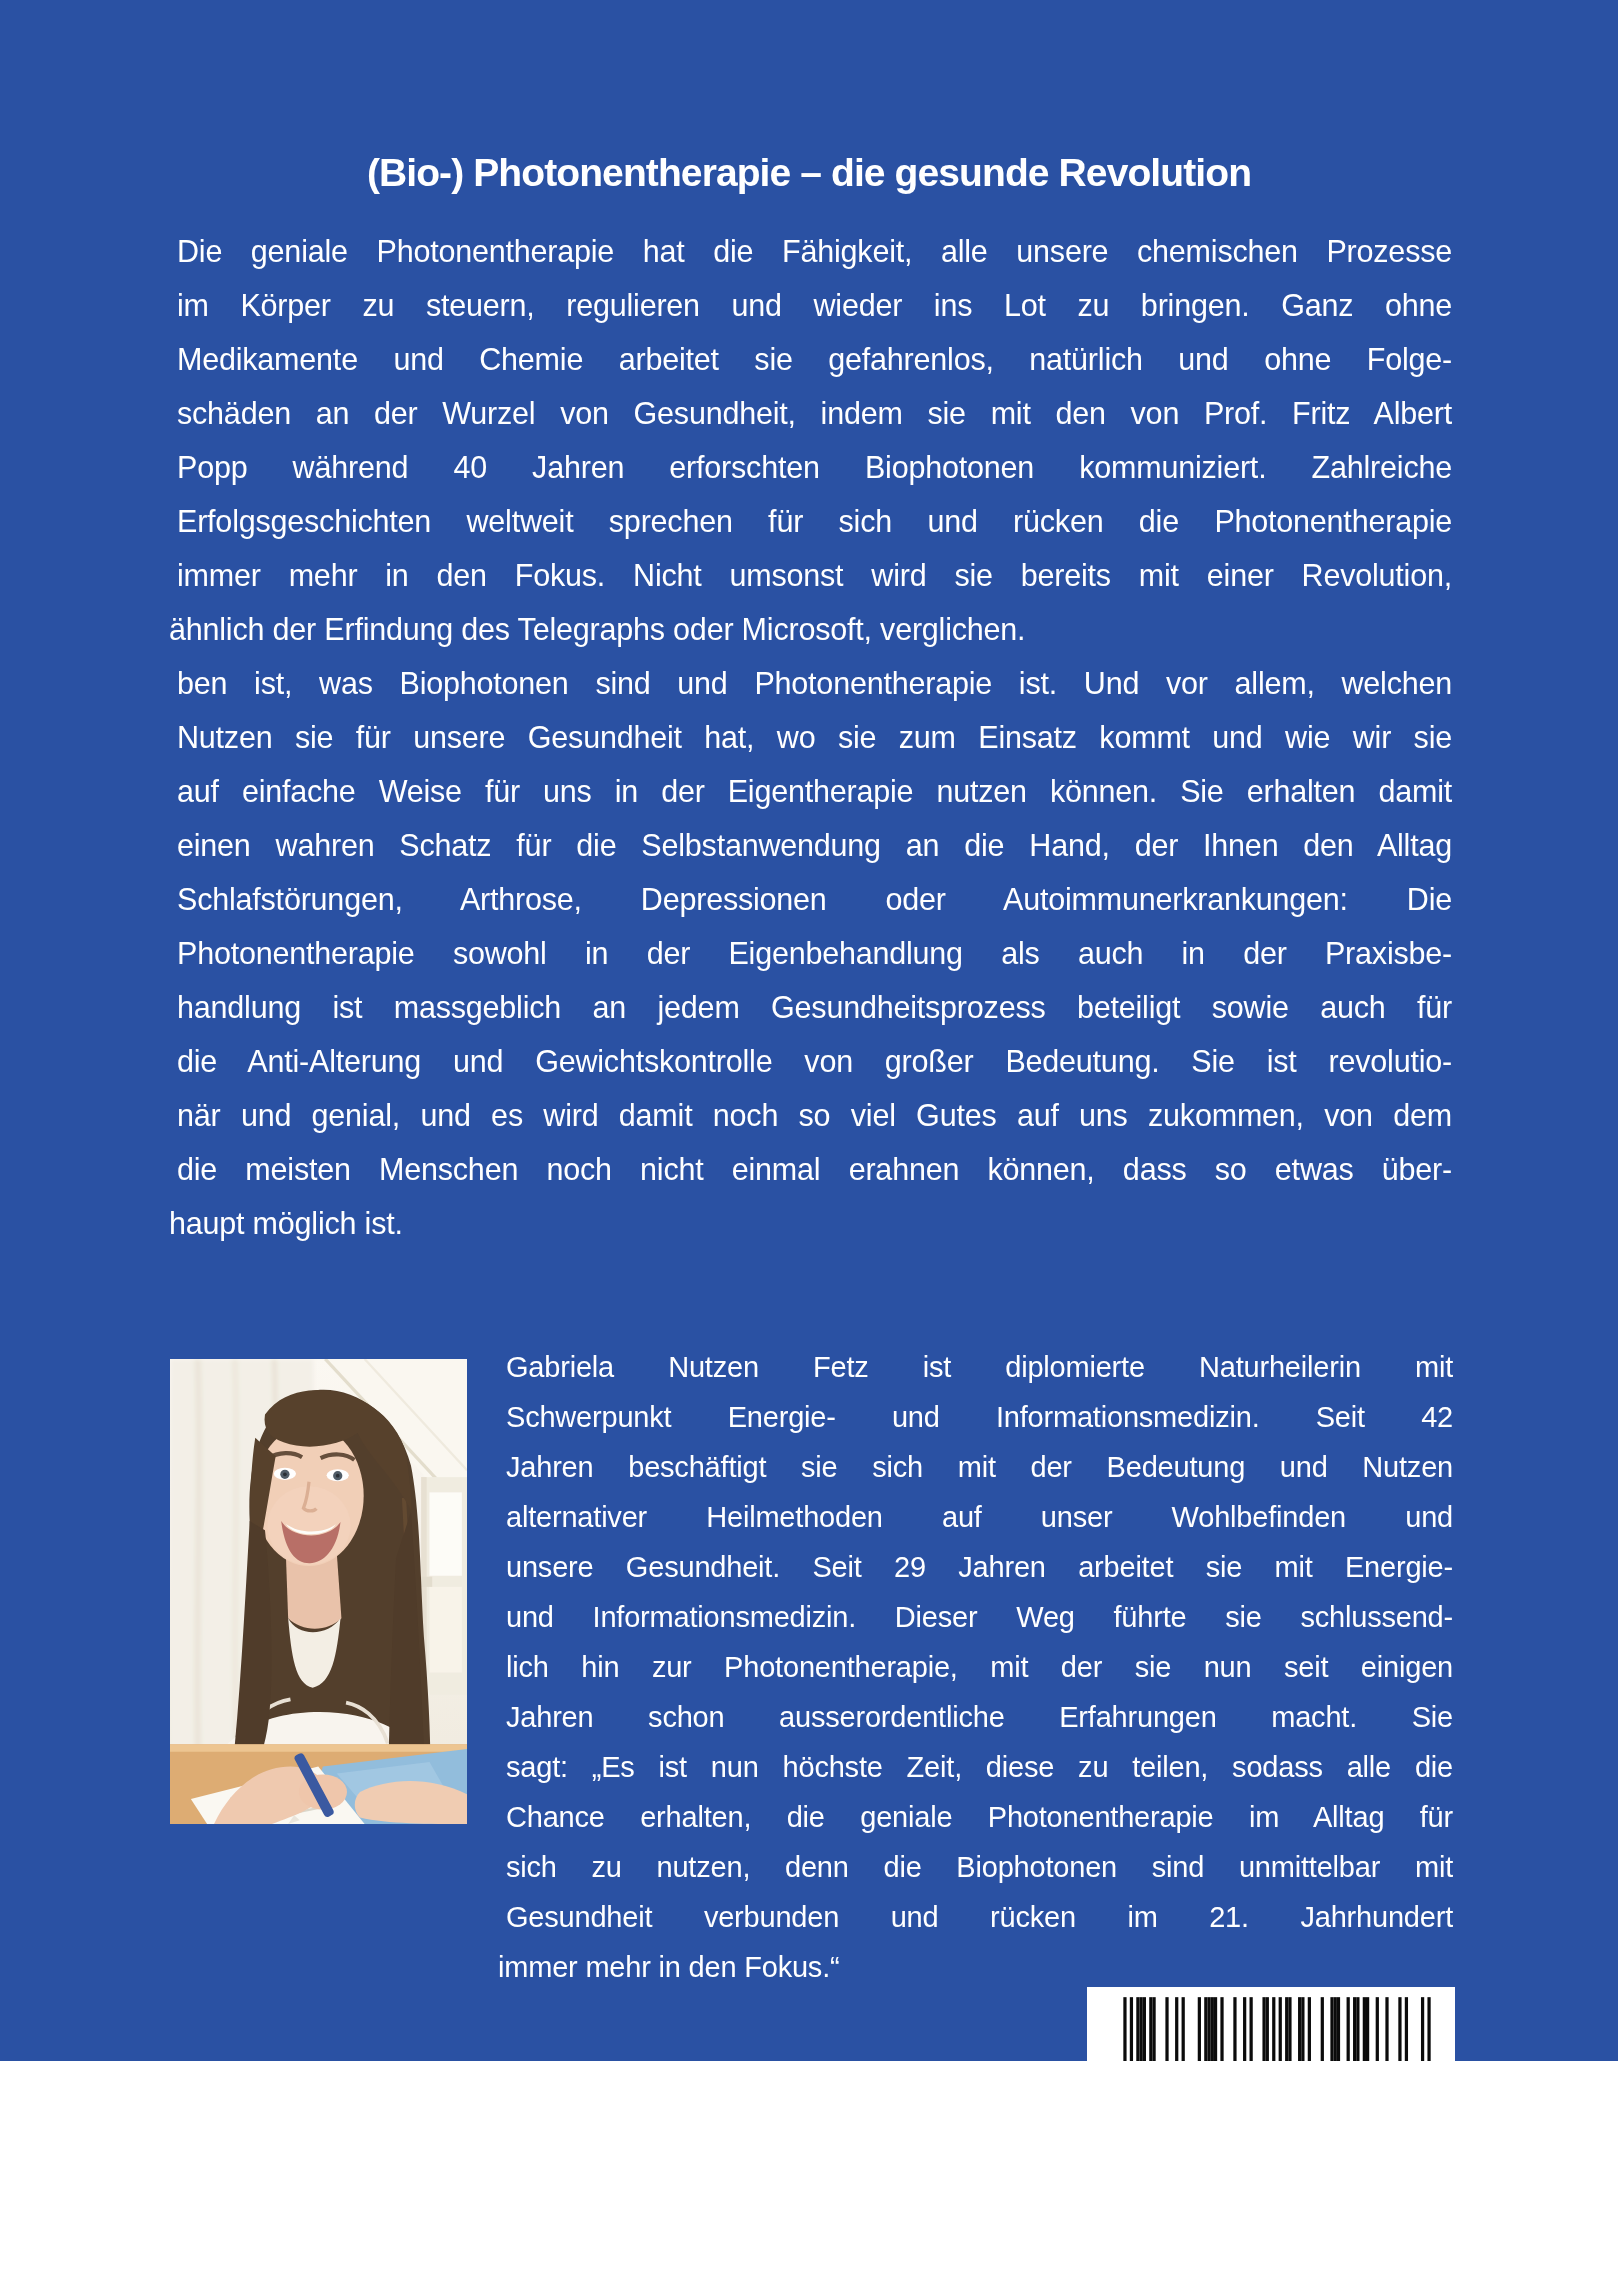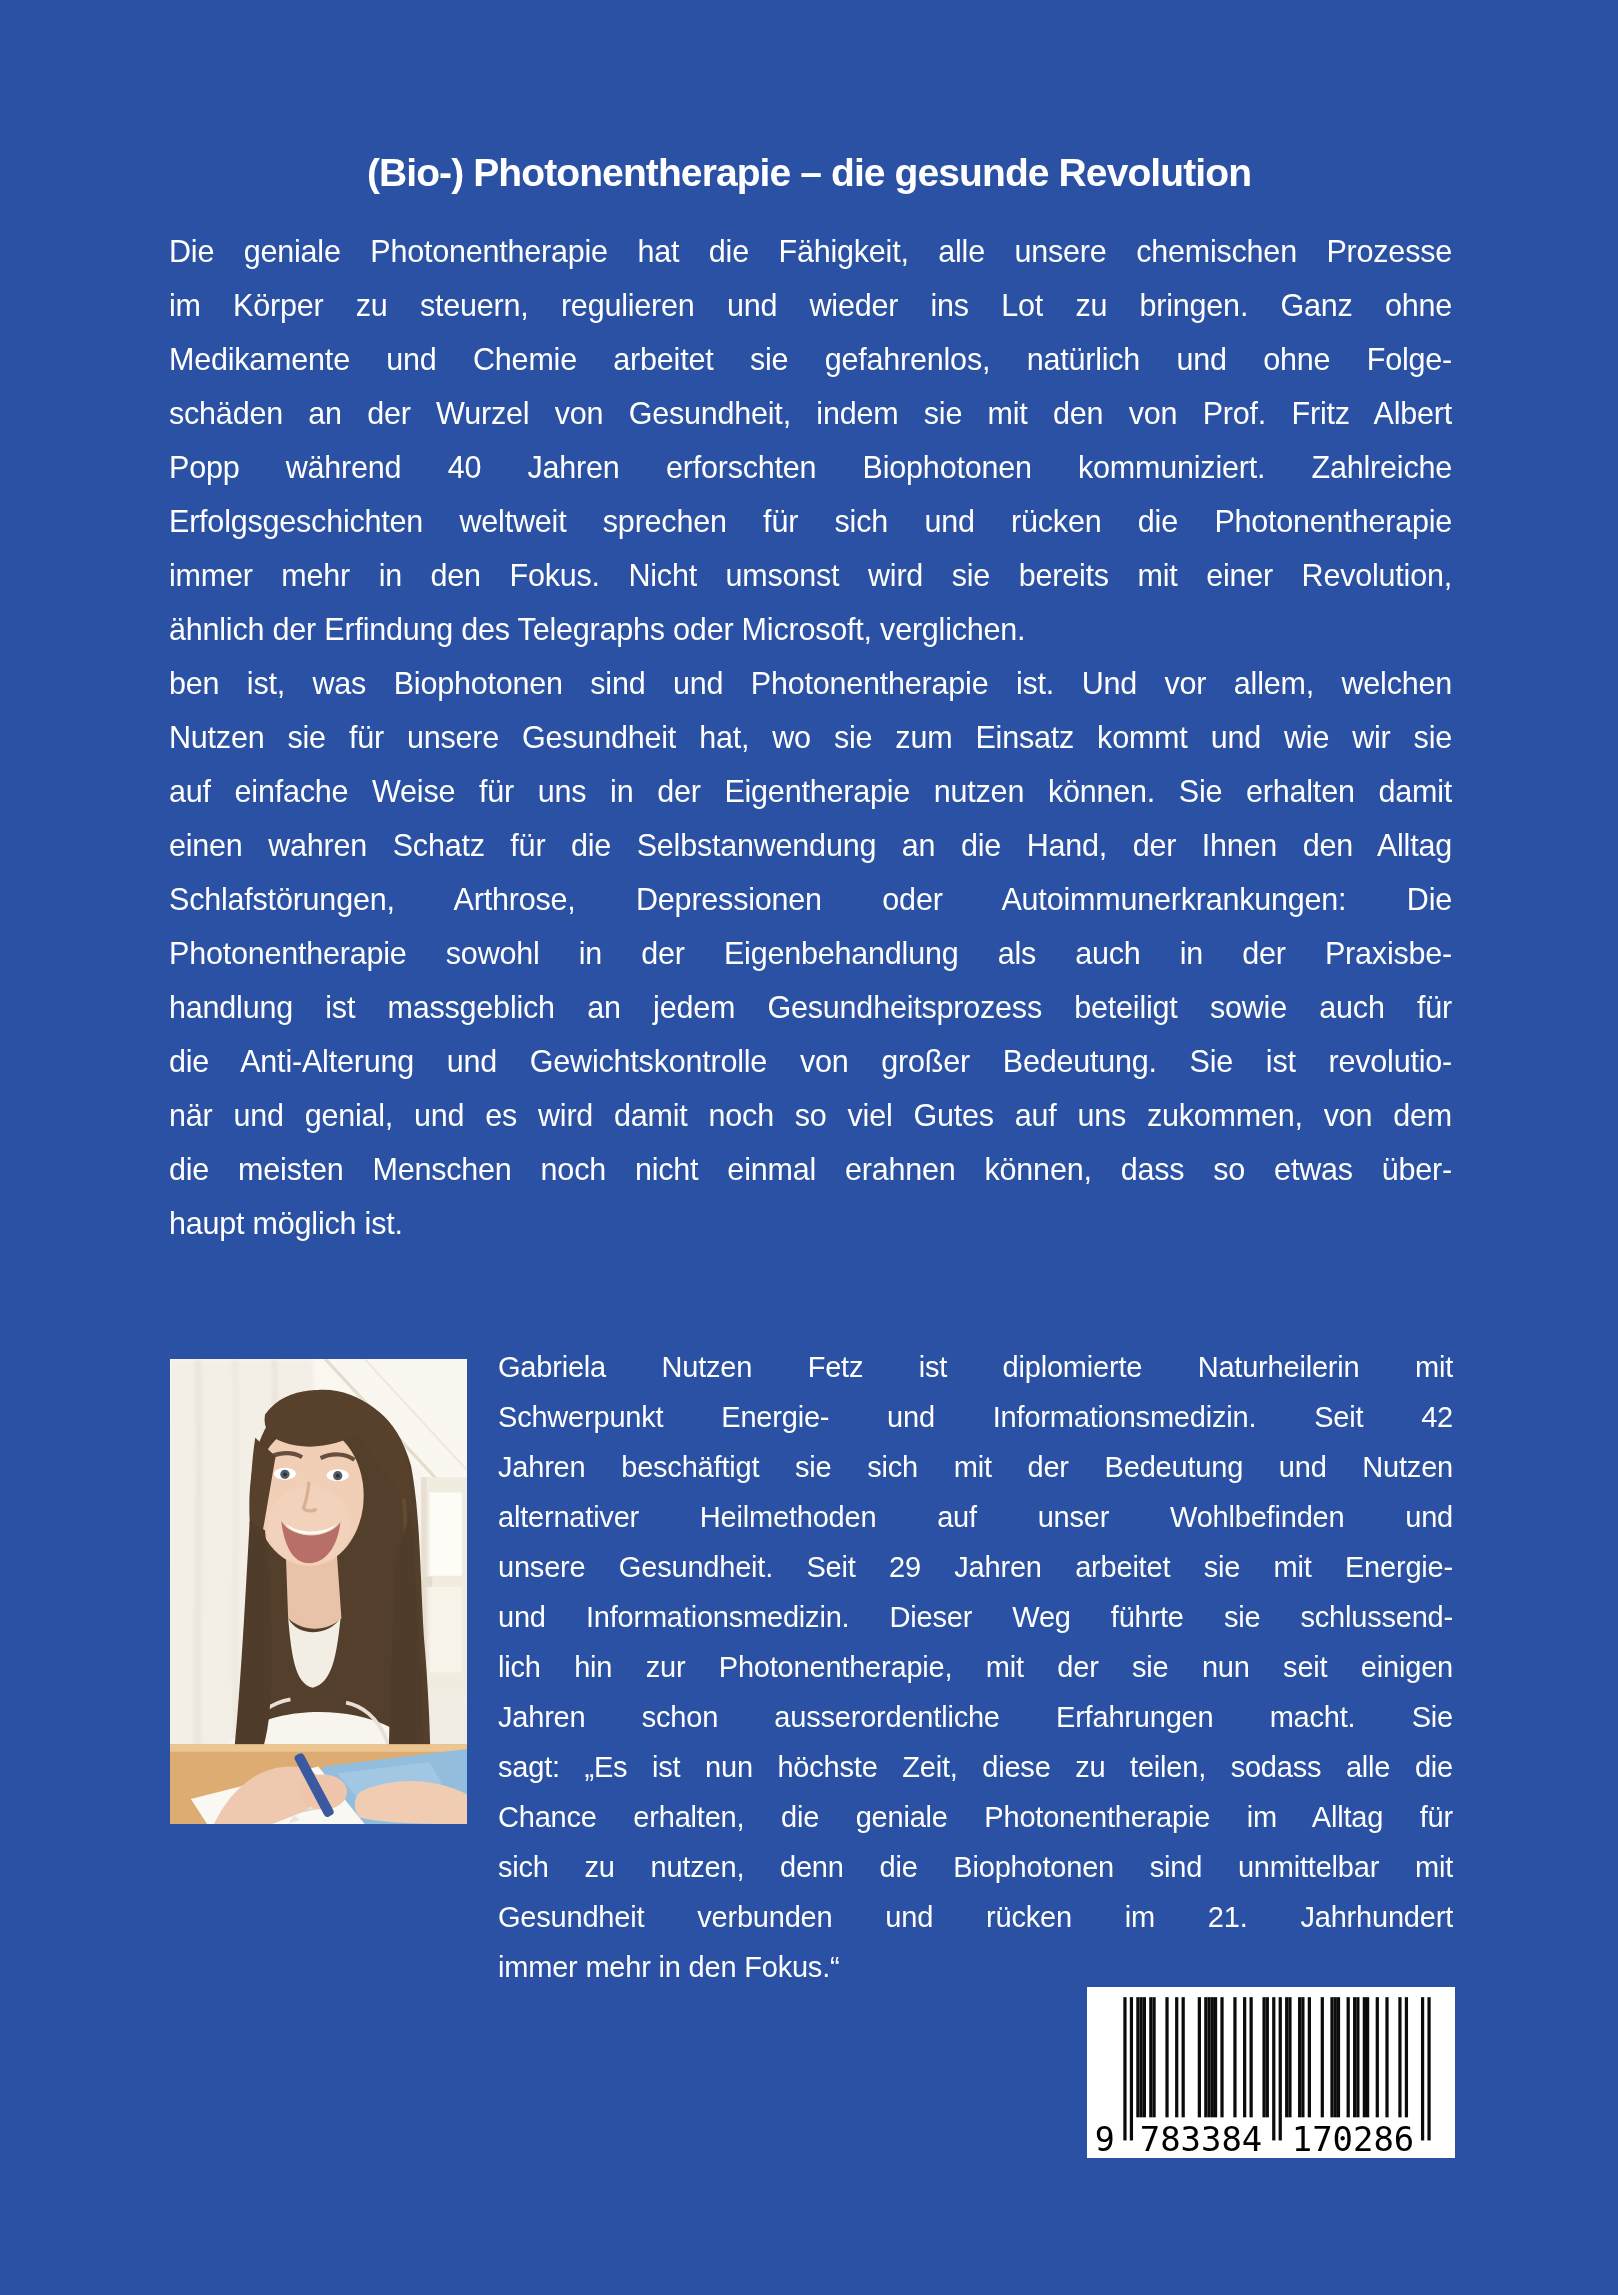--- a/index.html
+++ b/index.html
@@ -1,35 +1,35 @@
 <!DOCTYPE html>
 <html style="font-size:7.4px"><head>
 <meta charset="utf-8">
 <style>
   html,body{margin:0;padding:0;}
   body{font-family:"Liberation Sans","DejaVu Sans",sans-serif;}
   .page{
     position:relative;
-    width:1618px;height:2295px;
+    width:1618px;height:2061px;
     overflow:hidden;
   }
   .title{
     position:absolute;left:0;right:0;top:147px;
     margin:0;
     text-align:center;
     font-size:39px;font-weight:bold;letter-spacing:-0.9px;
     line-height:51px;
   }
   .synopsis{
     position:absolute;left:169px;top:224px;width:1283px;
     font-size:30.5px;letter-spacing:-0.2px;
   }
   .synopsis .line{height:54px;line-height:54px;overflow:hidden;}
   .line{text-align:left;white-space:normal;}
-  .line.j{text-align:justify;text-align-last:justify;}
+  .line.j{text-align:justify;text-align-last:justify;margin-left:8px;}
   .line.j::after{content:"";display:inline-block;width:100%;height:0;vertical-align:top;}
   .author-photo{
     position:absolute;left:170px;top:1359px;width:297px;height:465px;
     overflow:hidden;
   }
   .author-photo svg{display:block;width:100%;height:100%;}
   .bio{
     position:absolute;left:498px;top:1342px;width:955px;
     font-size:29px;letter-spacing:-0.2px;
   }

